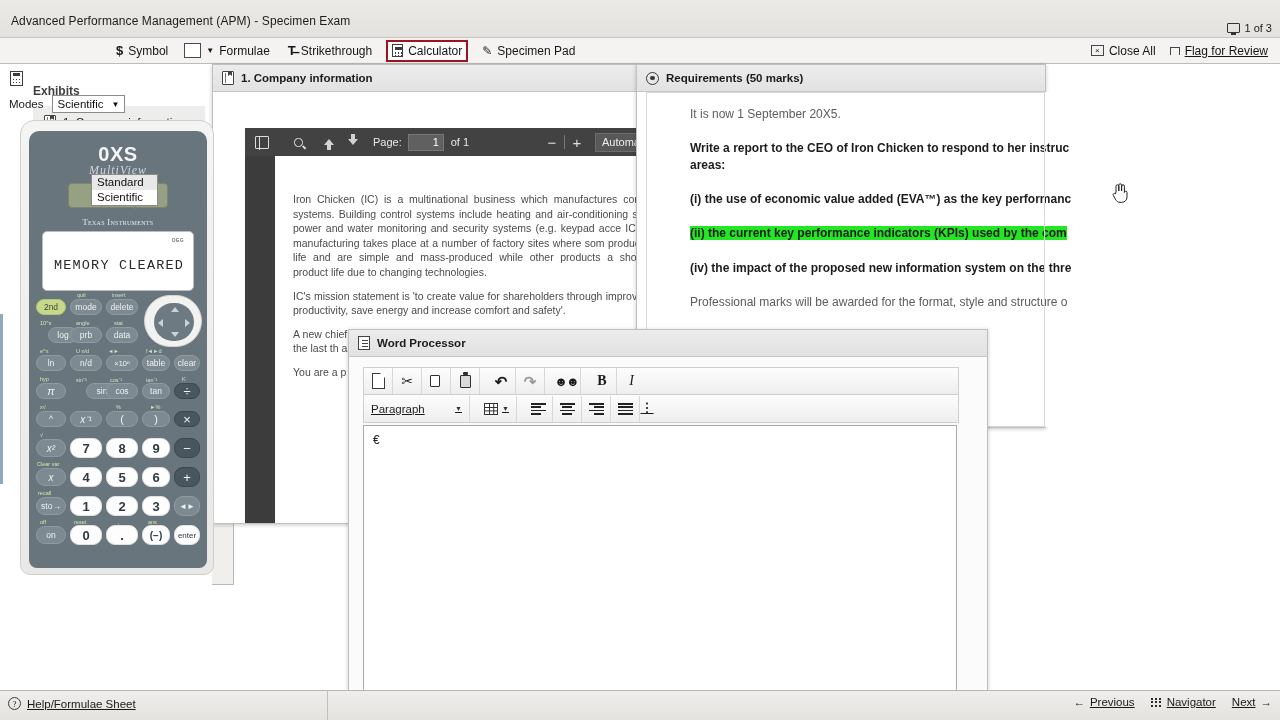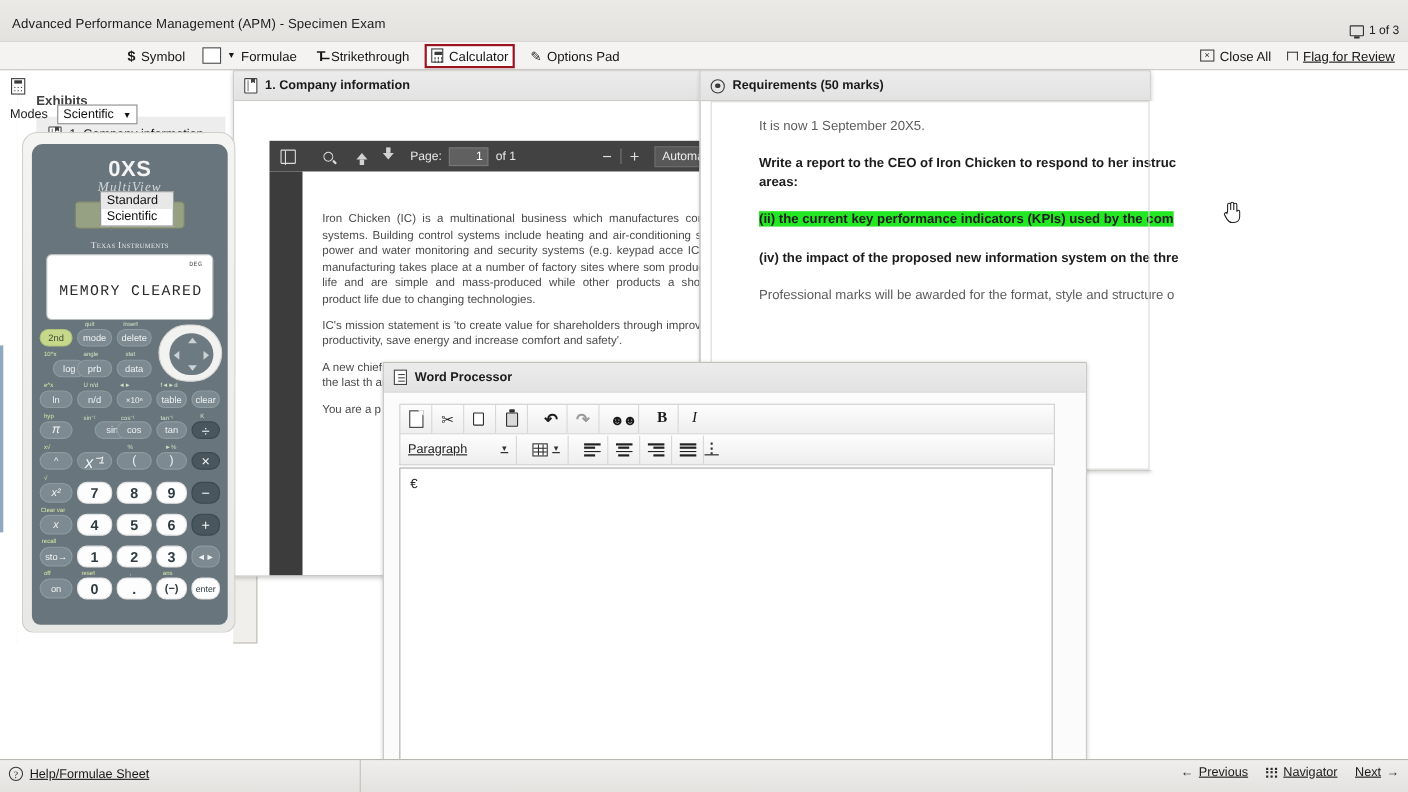--- a/index.html
+++ b/index.html
@@ -309,21 +309,21 @@
     <div class="tb-btn" style="margin-left:6px">
       <span style="font-size:13px;font-weight:bold">T̶</span>
       <span>Strikethrough</span>
     </div>
     <div class="tb-btn highlighted" style="margin-left:8px">
       <span class="calcico" style="width:11px;height:13px"></span>
       <span>Calculator</span>
     </div>
     <div class="tb-btn" style="margin-left:8px">
       <span style="font-size:12px;transform:rotate(0deg)">✎</span>
-      <span>Options Pad</span>
+      <span>Specimen Pad</span>
     </div>
   </div>
   <div id="tb-right">
     <div class="tb-btn">
       <span style="display:inline-block;width:13px;height:11px;border:1.2px solid #444;font-size:8px;line-height:9px;text-align:center">×</span>
       <span>Close All</span>
     </div>
     <div class="tb-btn">
       <span style="display:inline-block;width:10px;height:12px;border-left:1.5px solid #444;border-top:1.5px solid #444;border-right:1.5px solid #444;border-bottom:none;height:8px"></span>
       <span class="u">Flag for Review</span>
@@ -427,20 +427,21 @@
   </div>
 
   <div class="panel" id="requirements">
     <div class="panel-hd">
       <span class="target"></span>
       <span>Requirements (50 marks)</span>
     </div>
     <div id="req-body">
       <div class="r-norm">It is now 1 September 20X5.</div>
       <div class="r-bold">Write a report to the CEO of Iron Chicken to respond to her instruc areas:</div>
+      <div class="r-bold nw">(i) the use of economic value added (EVA™) as the key performanc</div>
       <div class="r-bold nw" style="margin-bottom:18px"><span class="hl">(ii) the current key performance indicators (KPIs) used by the com</span></div>
       <div class="r-bold nw">(iv) the impact of the proposed new information system on the thre</div>
       <div class="r-norm">Professional marks will be awarded for the format, style and structure o</div>
     </div>
     <div id="req-inner-border"></div>
   </div>
 
   <div class="panel" id="wordproc">
     <div class="panel-hd">
       <span class="docico"></span>
@@ -603,21 +604,21 @@
             <div class="k" style="left:0;top:84px;width:30px;height:16px;font-size:11px;font-style:italic">π</div>
             <div class="k" style="left:50px;top:84px;width:32px;height:16px">sin</div>
             <div class="k" style="left:70px;top:84px;width:32px;height:16px">cos</div>
             <div class="k" style="left:106px;top:84px;width:28px;height:16px">tan</div>
             <div class="k dark" style="left:138px;top:84px;width:26px;height:16px">÷</div>
 
             <div class="ksec y" style="left:4px;top:105px">x√</div>
             <div class="ksec" style="left:80px;top:105px">%</div>
             <div class="ksec" style="left:114px;top:105px">►%</div>
             <div class="k" style="left:0;top:112px;width:30px;height:16px">^</div>
-            <div class="k" style="left:34px;top:112px;width:32px;height:16px;font-style:italic;font-size:15px">x⁻¹</div>
+            <div class="k" style="left:34px;top:112px;width:32px;height:16px;font-style:italic;font-size:10px">x⁻¹</div>
             <div class="k" style="left:70px;top:112px;width:32px;height:16px;font-size:11px">(</div>
             <div class="k" style="left:106px;top:112px;width:28px;height:16px;font-size:11px">)</div>
             <div class="k dark" style="left:138px;top:112px;width:26px;height:16px">×</div>
 
             <div class="ksec y" style="left:4px;top:133px">√</div>
             <div class="k" style="left:0;top:140px;width:30px;height:18px;font-size:10px;font-style:italic">x²</div>
             <div class="k white" style="left:34px;top:139px;width:32px;height:20px">7</div>
             <div class="k white" style="left:70px;top:139px;width:32px;height:20px">8</div>
             <div class="k white" style="left:106px;top:139px;width:28px;height:20px">9</div>
             <div class="k dark" style="left:138px;top:139px;width:26px;height:20px">−</div>

